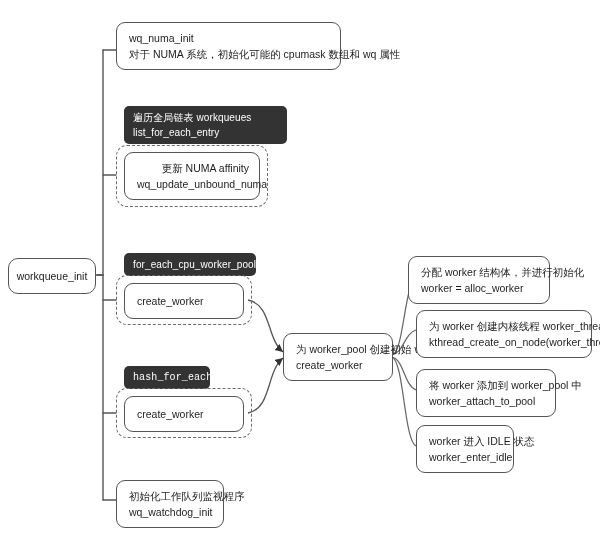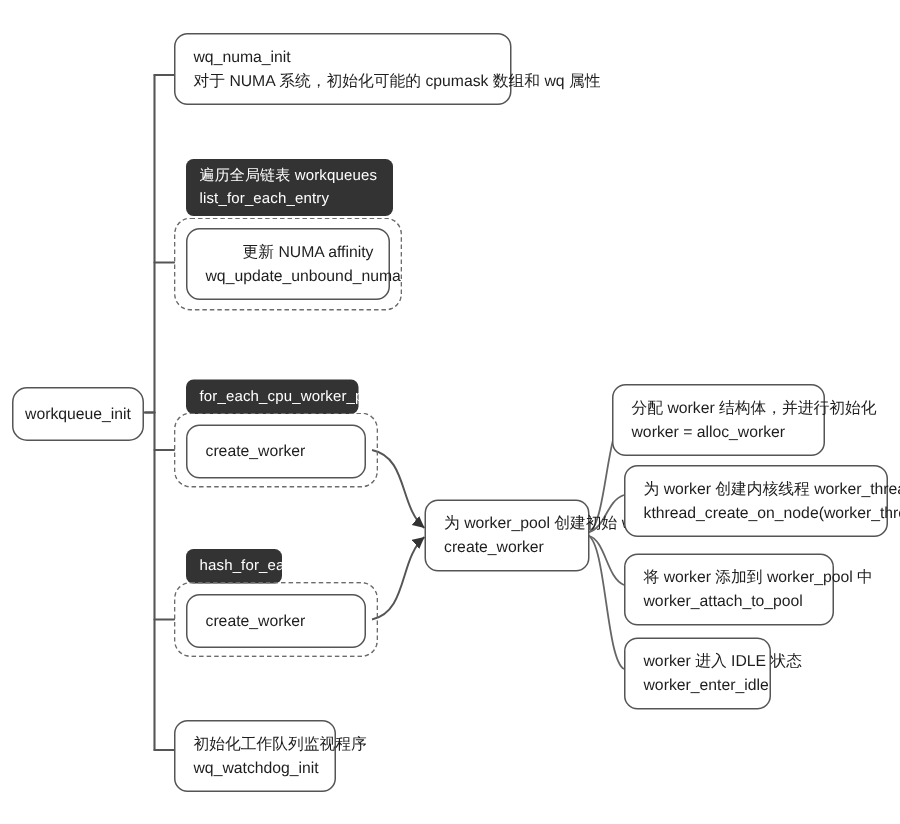--- a/index.html
+++ b/index.html
@@ -98,39 +98,39 @@
 
   <div class="node root" style="left:8px;top:258px;width:88px;">
     <span class="ln">workqueue_init</span>
   </div>
 
   <div class="node" style="left:116px;top:22px;width:225px;">
     <span class="ln">wq_numa_init</span>
     <span class="ln">对于 NUMA 系统，初始化可能的 cpumask 数组和 wq 属性</span>
   </div>
 
-  <div class="tag" style="left:124px;top:106px;width:138px;">
+  <div class="tag" style="left:124px;top:106px;width:163px;">
     <span class="ln">遍历全局链表 workqueues</span>
     <span class="ln">list_for_each_entry</span>
   </div>
   <div class="loop" style="left:116px;top:145px;width:152px;height:62px;"></div>
   <div class="node" style="left:124px;top:152px;width:136px;text-align:right;">
     <span class="ln">更新 NUMA affinity</span>
     <span class="ln">wq_update_unbound_numa</span>
   </div>
 
-  <div class="tag" style="left:124px;top:253px;width:115px;">
+  <div class="tag" style="left:124px;top:253px;width:132px;">
     <span class="ln">for_each_cpu_worker_pool</span>
   </div>
   <div class="loop" style="left:116px;top:275px;width:136px;height:50px;"></div>
   <div class="node" style="left:124px;top:283px;width:120px;padding-top:9px;padding-bottom:9px;">
     <span class="ln">create_worker</span>
   </div>
 
-  <div class="tag" style="left:124px;top:366px;width:64px;">
+  <div class="tag" style="left:124px;top:366px;width:86px;font-family:Liberation Mono, monospace;">
     <span class="ln">hash_for_each</span>
   </div>
   <div class="loop" style="left:116px;top:388px;width:136px;height:50px;"></div>
   <div class="node" style="left:124px;top:396px;width:120px;padding-top:9px;padding-bottom:9px;">
     <span class="ln">create_worker</span>
   </div>
 
   <div class="node" style="left:116px;top:480px;width:108px;">
     <span class="ln">初始化工作队列监视程序</span>
     <span class="ln">wq_watchdog_init</span>

